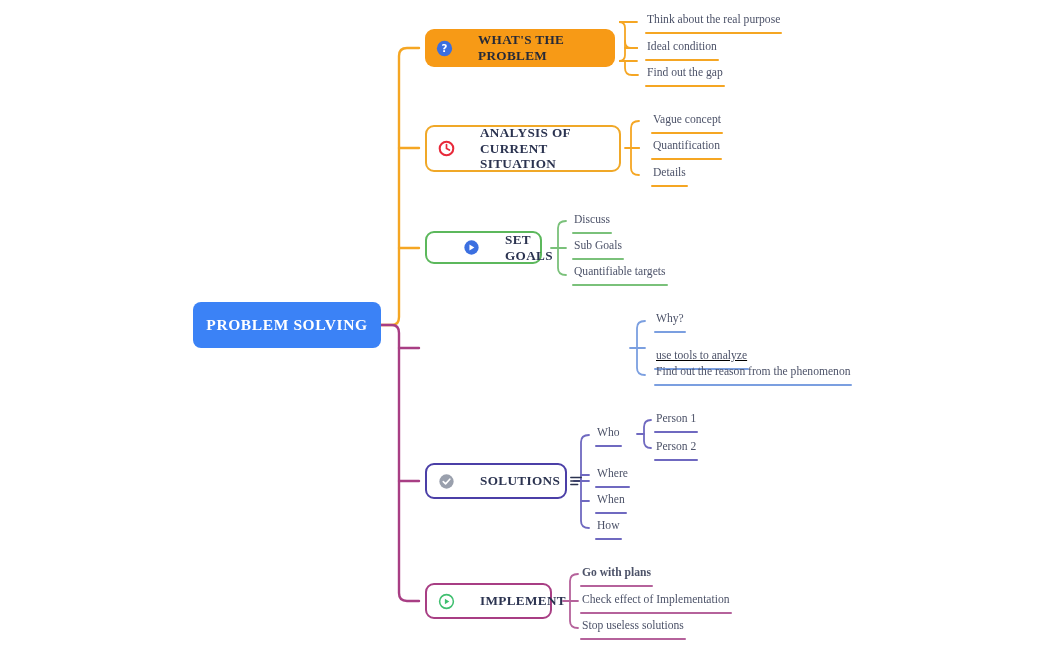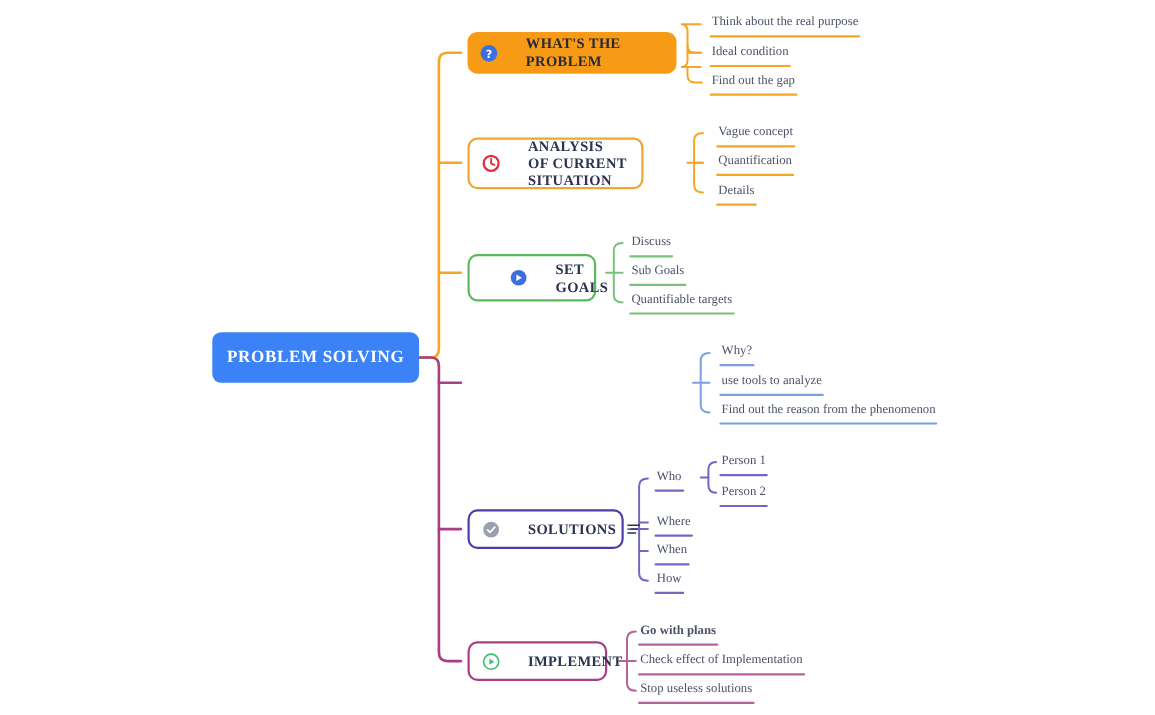--- a/index.html
+++ b/index.html
@@ -171,42 +171,42 @@
   </div>
   <div class="leaf" style="left:645px; top:40px;">
     <span class="leaf-text">Ideal condition</span>
     <span class="leaf-rule" style="background:#f5a623;"></span>
   </div>
   <div class="leaf" style="left:645px; top:66px;">
     <span class="leaf-text">Find out the gap</span>
     <span class="leaf-rule" style="background:#f5a623;"></span>
   </div>
 
-  <div class="branch-node" style="left:425px; top:125px; width:160px; height:47px; border-color:#f0a828;">
+  <div class="branch-node" style="left:425px; top:125px; width:196px; height:47px; border-color:#f0a828;">
     <svg class="node-icon" viewBox="0 0 20 20">
       <circle cx="10" cy="10" r="8" fill="none" stroke="#e8293a" stroke-width="2.4"></circle>
       <path d="M10 5.4 L10 10 L13.4 11.8" fill="none" stroke="#e8293a" stroke-width="2" stroke-linecap="round"></path>
     </svg>
     <span class="branch-label">ANALYSIS OF CURRENT
 SITUATION</span>
   </div>
   <div class="leaf" style="left:651px; top:113px;">
     <span class="leaf-text">Vague concept</span>
     <span class="leaf-rule" style="background:#f5a623;"></span>
   </div>
   <div class="leaf" style="left:651px; top:139px;">
     <span class="leaf-text">Quantification</span>
     <span class="leaf-rule" style="background:#f5a623;"></span>
   </div>
   <div class="leaf" style="left:651px; top:166px;">
     <span class="leaf-text">Details</span>
     <span class="leaf-rule" style="background:#f5a623;"></span>
   </div>
 
-  <div class="branch-node" style="left:425px; top:231px; width:117px; height:43px; border-color:#5cb85c;padding-left:36px;">
+  <div class="branch-node" style="left:425px; top:231px; width:117px; height:33px; border-color:#5cb85c;padding-left:36px;">
     <svg class="node-icon" viewBox="0 0 20 20">
       <circle cx="10" cy="10" r="8.4" fill="#3b6fe0"></circle>
       <path d="M7.6 6.4 L7.6 13.6 L13.4 10 Z" fill="#ffffff"></path>
     </svg>
     <span class="branch-label">SET GOALS</span>
   </div>
   <div class="leaf" style="left:572px; top:213px;">
     <span class="leaf-text">Discuss</span>
     <span class="leaf-rule" style="background:#7ac17a;"></span>
   </div>
@@ -216,21 +216,21 @@
   </div>
   <div class="leaf" style="left:572px; top:265px;text-align:center;">
     <span class="leaf-text">Quantifiable targets</span>
     <span class="leaf-rule" style="background:#7ac17a;"></span>
   </div>
 
   <div class="leaf" style="left:654px; top:312px;">
     <span class="leaf-text">Why?</span>
     <span class="leaf-rule" style="background:#7b9fe0;"></span>
   </div>
-  <div class="leaf" style="left:654px; top:339px;">
+  <div class="leaf" style="left:654px; top:349px;text-decoration:underline;">
     <span class="leaf-text">use tools to analyze</span>
     <span class="leaf-rule" style="background:#7b9fe0;"></span>
   </div>
   <div class="leaf" style="left:654px; top:365px;">
     <span class="leaf-text">Find out the reason from the phenomenon</span>
     <span class="leaf-rule" style="background:#7b9fe0;"></span>
   </div>
 
   <div class="branch-node" style="left:425px; top:463px; width:142px; height:36px; border-color:#4b3fa7;">
     <svg class="node-icon" viewBox="0 0 20 20">

